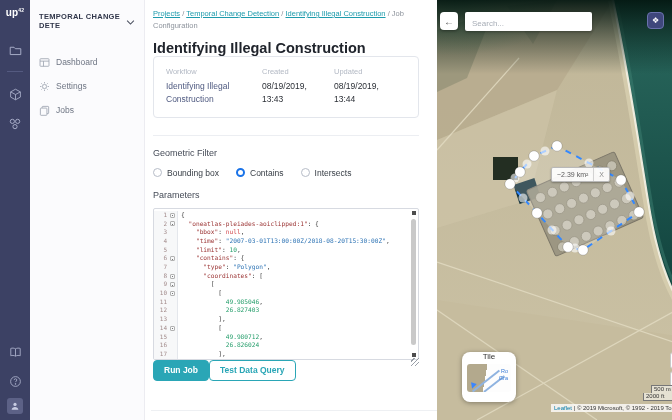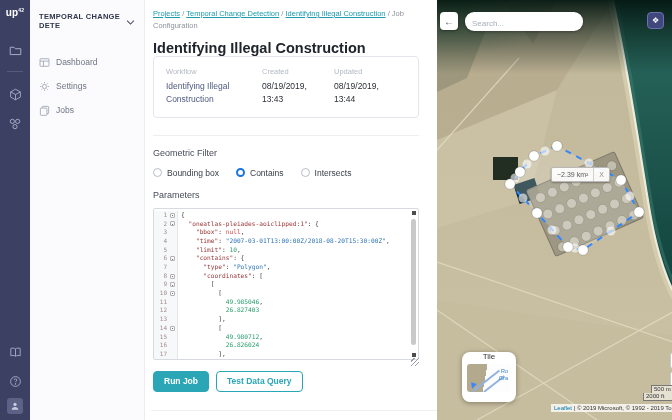--- a/index.html
+++ b/index.html
@@ -53,32 +53,32 @@
   .code { white-space:pre; font-size:6.2px; padding-left:3px; color:#3b3b3b; line-height:8.7px; }
   .tk-k { color:#9c3636; } .tk-s { color:#2e74b5; } .tk-n { color:#259e6b; } .tk-a { color:#d3494e; } .tk-p { color:#3b3b3b; }
   .ed-scrollbar { position:absolute; top:8px; bottom:8px; right:1px; width:6px; }
   .ed-scrollbar .thumb { position:absolute; top:2px; bottom:6px; left:0; width:5px; background:#c9c9c9; border-radius:3px; }
   .sb-sq { position:absolute; right:2px; width:4px; height:4px; background:#4d4d4d; }
   .sb-sq.top { top:2px; } .sb-sq.bottom { bottom:2px; }
   .resize-grip { position:absolute; right:-14px; bottom:-1px; width:8px; height:8px;
     background:repeating-linear-gradient(135deg, transparent 0 2px, #9aa0a8 2px 3px); }
   .editor-wrap { position:relative; }
 
-  .btn-row { margin-top:11px; display:flex; gap:7px; }
+  .btn-row { display:flex; gap:0; }
   .btn { font-size:8.5px; font-weight:bold; border-radius:4px; padding:4.5px 10px; cursor:pointer; border:1px solid #2aa6b6; }
   .btn.primary { background:#2aa6b6; color:#fff; }
   .btn.ghost { background:#fff; color:#2aa6b6; }
   .footer-line { position:absolute; left:6px; right:0; bottom:9px; height:1px; background:#eef0f3; }
 
   
   .map { width:254px; position:relative; overflow:hidden; flex-shrink:0; background:#c8bfa2; }
   .map svg.base { position:absolute; inset:0; }
   .map-ctl { position:absolute; z-index:5; }
   .back-btn { left:3px; top:12px; width:18px; height:18px; background:#fff; border-radius:4px; box-shadow:0 1px 3px rgba(0,0,0,.35); display:flex; align-items:center; justify-content:center; font-size:10px; color:#555; cursor:pointer; }
-  .search-box { left:28px; top:12px; width:118px; height:19px; background:#fff; border-radius:9px; box-shadow:0 1px 3px rgba(0,0,0,.3); }
+  .search-box { left:28px; top:12px; width:127px; height:19px; background:#fff; border-radius:2px; box-shadow:0 1px 3px rgba(0,0,0,.3); }
   .search-box input { width:100%; height:100%; border:none; outline:none; background:transparent; font-size:8px; padding:0 7px; color:#333; font-family:"Liberation Sans", sans-serif; }
   .search-box input::placeholder { color:#a7adb6; }
   .locate-btn { left:210px; top:12px; width:17px; height:17px; background:#3f477c; border:1px solid #6a72ad; border-radius:4px; display:flex; align-items:center; justify-content:center; color:#fff; font-size:8px; cursor:pointer; }
   .measure-tip { left:114px; top:167px; height:15px; display:flex; align-items:stretch; background:rgba(255,255,255,.92); border:1px solid #b9b9b9; border-radius:2px; box-shadow:0 1px 2px rgba(0,0,0,.3); font-size:7px; color:#5a5a5a; }
   .measure-tip .area { display:flex; align-items:center; padding:0 5px; }
   .measure-tip .x { display:flex; align-items:center; padding:0 5px; border-left:1px solid #d2d2d2; color:#8a8a8a; cursor:pointer; }
   .tile-ctl { left:25px; top:352px; width:54px; height:50px; background:#fff; border-radius:8px; box-shadow:0 1px 5px rgba(0,0,0,.35); cursor:pointer; text-align:center; }
   .tile-ctl .lbl { font-size:8px; color:#333; margin-top:0; }
   .tile-thumb { width:44px; height:28px; margin:3px auto 0; border-radius:3px; overflow:hidden; position:relative; background:linear-gradient(100deg, #b3a98d 0 42%, #fdfdfd 42%); }
   .tile-thumb .rd1,.tile-thumb .rd2 { position:absolute; background:#8fb3e0; }

